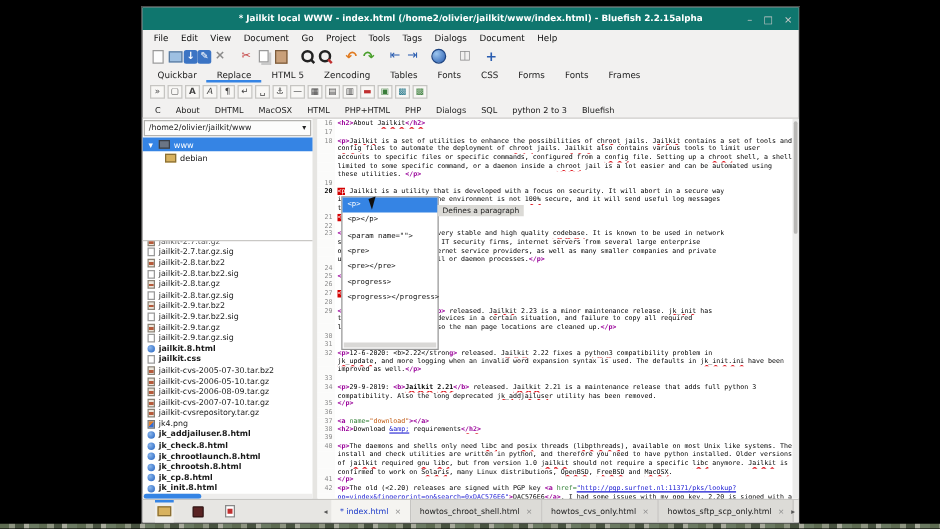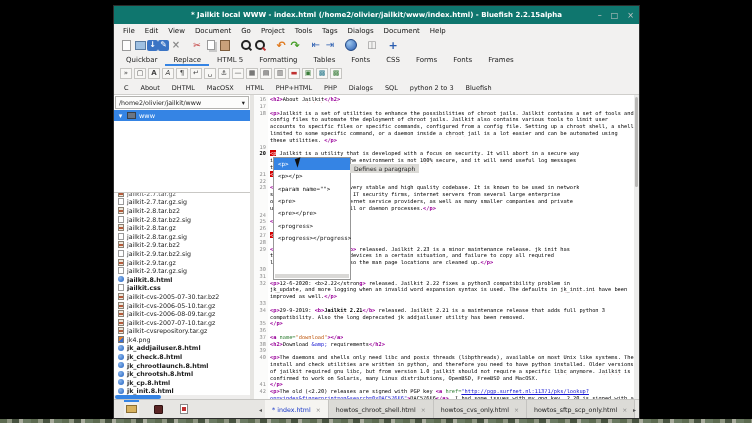--- a/index.html
+++ b/index.html
@@ -174,21 +174,21 @@
         <span class="tsep"></span>
         <span class="ti k-split">◫</span>
         <span class="tsep"></span>
         <span class="ti k-move">+</span>
       </div>
 
     <div class="quickbar">
         <span class="qtab">Quickbar</span>
         <span class="qtab active">Replace</span>
         <span class="qtab">HTML 5</span>
-        <span class="qtab">Formatting</span>
+        <span class="qtab">Zencoding</span>
         <span class="qtab">Tables</span>
         <span class="qtab">Fonts</span>
         <span class="qtab">CSS</span>
         <span class="qtab">Forms</span>
         <span class="qtab">Fonts</span>
         <span class="qtab">Frames</span>
       </div>
 
     <div class="htmlbar">
         <span class="hic">»</span>
@@ -228,20 +228,25 @@
       <div class="sidebar">
         <div class="combo">
           <span>/home2/olivier/jailkit/www</span>
           <span>▾</span>
         </div>
         <div class="tree">
           <div class="trow sel">
             <span class="exp">▾</span>
             <span class="tfold"></span>
             <span>www</span>
+          </div>
+          <div class="trow">
+            <span class="indent14"></span>
+            <span class="tfold"></span>
+            <span>debian</span>
           </div>
         </div>
         <div class="filelist">
             <div class="frow partial">
               <span class="fi fi-archive"></span>
               <span>jailkit-2.7.tar.gz</span>
             </div>
             <div class="frow">
               <span class="fi fi-file"></span>
               <span>jailkit-2.7.tar.gz.sig</span>

